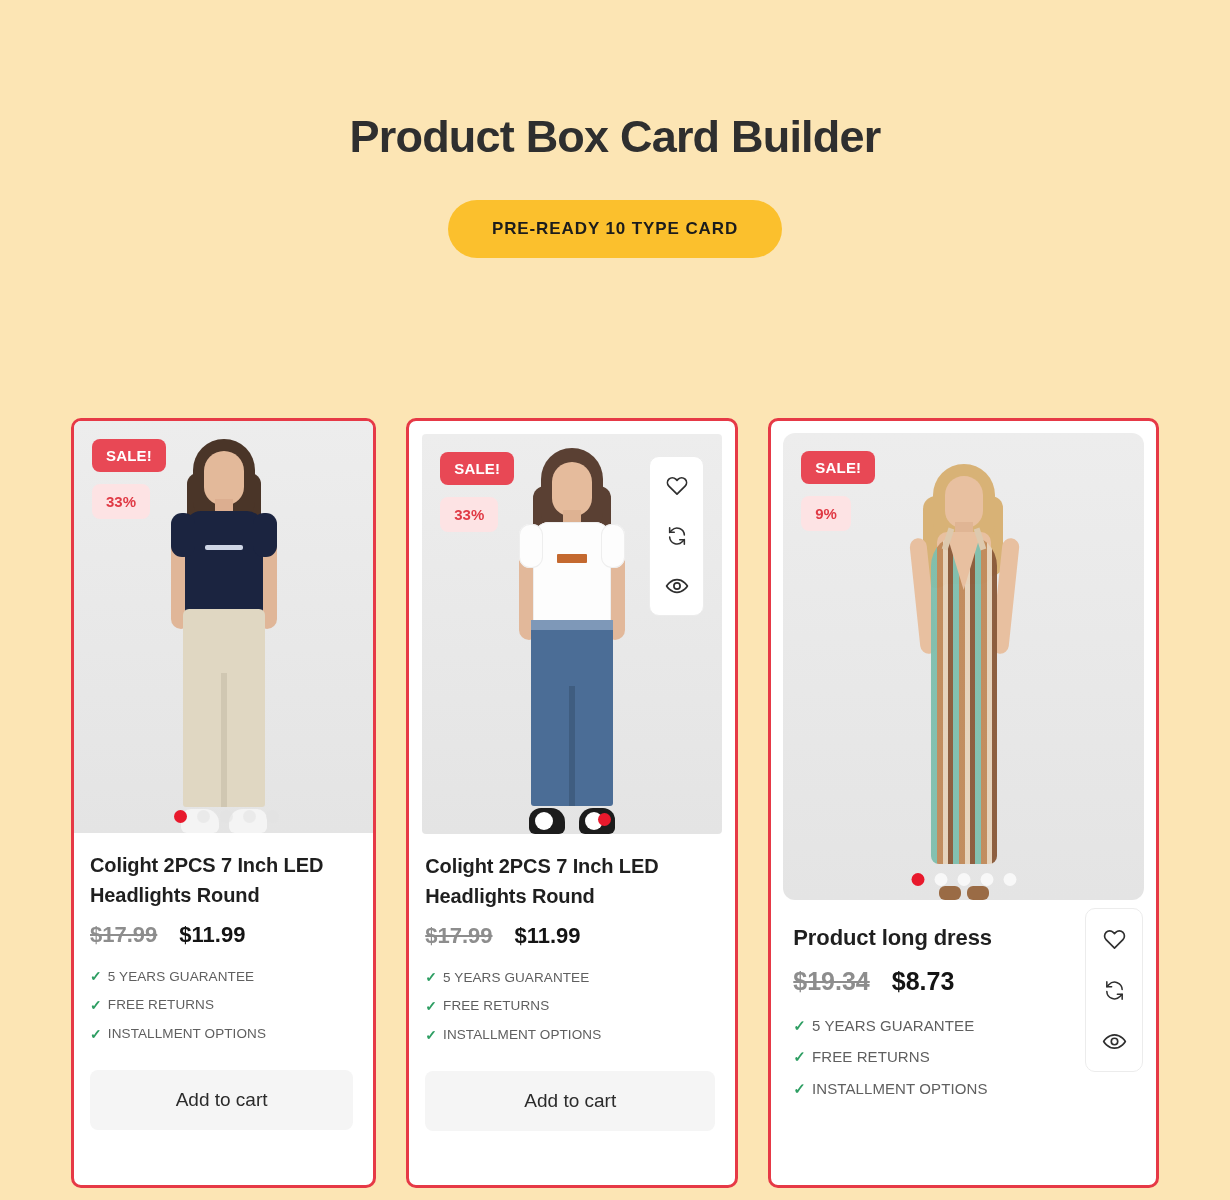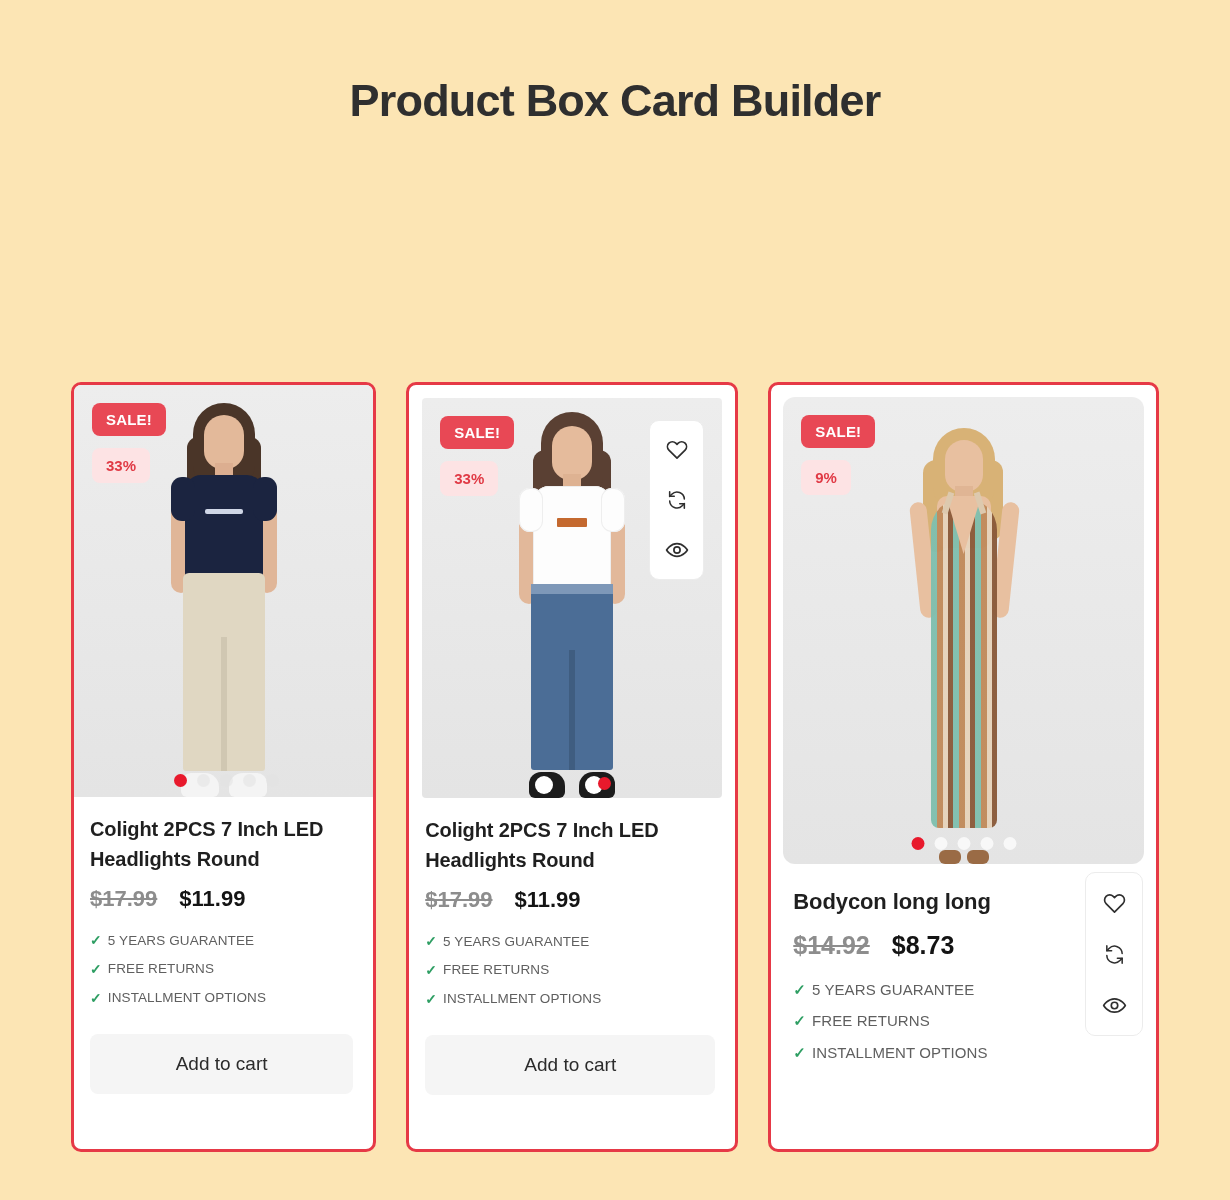--- a/index.html
+++ b/index.html
@@ -13,21 +13,21 @@
   }
 
   .page {
     width: 1230px;
     height: 1200px;
     position: relative;
     background: #FCE5B4;
   }
 
   
-  .header { text-align: center; padding-top: 76px; }
+  .header { text-align: center; padding-top: 76px; margin-top: 36px; }
 
   .page-title {
     font-size: 45px;
     font-weight: 700;
     color: #2f2f2f;
     letter-spacing: -0.8px;
     line-height: 1.1;
   }
 
   .page-subtitle {
@@ -280,20 +280,23 @@
     cursor: pointer;
   }
 </style>
 </head>
 <body>
 
 <div class="page">
 
   <div class="header">
     <h1 class="page-title">Product Box Card Builder</h1>
+    <div class="cta-wrap">
+      <button class="cta-button">PRE-READY 10 TYPE CARD</button>
+    </div>
   </div>
 
   <div class="cards-row">
 
     <div class="product-card card-1">
       <div class="media">
         <div class="media-photo">
           <div class="model m-a">
             <div class="hairL"></div>
               <div class="hairR"></div>
@@ -472,23 +475,23 @@
                 <polyline points="20 21 20 16 15 16"></polyline>
               </svg>
           </div>
           <div class="action-btn">
             <svg width="25" height="25" viewBox="0 0 24 24" fill="none" stroke="#2f2f2f" stroke-width="1.6" stroke-linecap="round" stroke-linejoin="round">
                 <path d="M1.6 12S5.3 5.6 12 5.6 22.4 12 22.4 12 18.7 18.4 12 18.4 1.6 12 1.6 12Z"></path>
                 <circle cx="12" cy="12" r="3.1"></circle>
               </svg>
           </div>
         </div>
-        <div class="product-title">Bodycon long long</div>
+        <div class="product-title">Product long dress</div>
         <div class="price-row">
-          <span class="price-old">$14.92</span>
+          <span class="price-old">$19.34</span>
           <span class="price-new">$8.73</span>
         </div>
         <div class="features">
           <div class="feature">
             <span class="check">✓</span>
             <span>5 YEARS GUARANTEE</span>
           </div>
           <div class="feature">
             <span class="check">✓</span>
             <span>FREE RETURNS</span>

